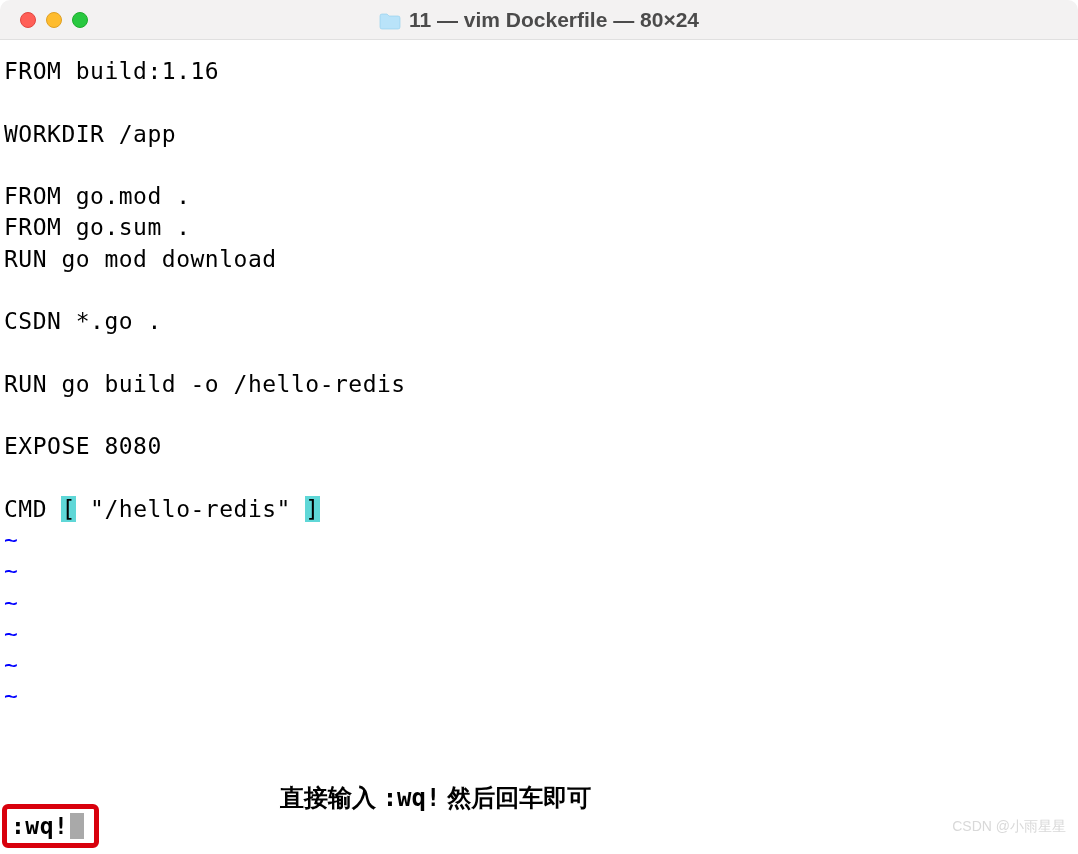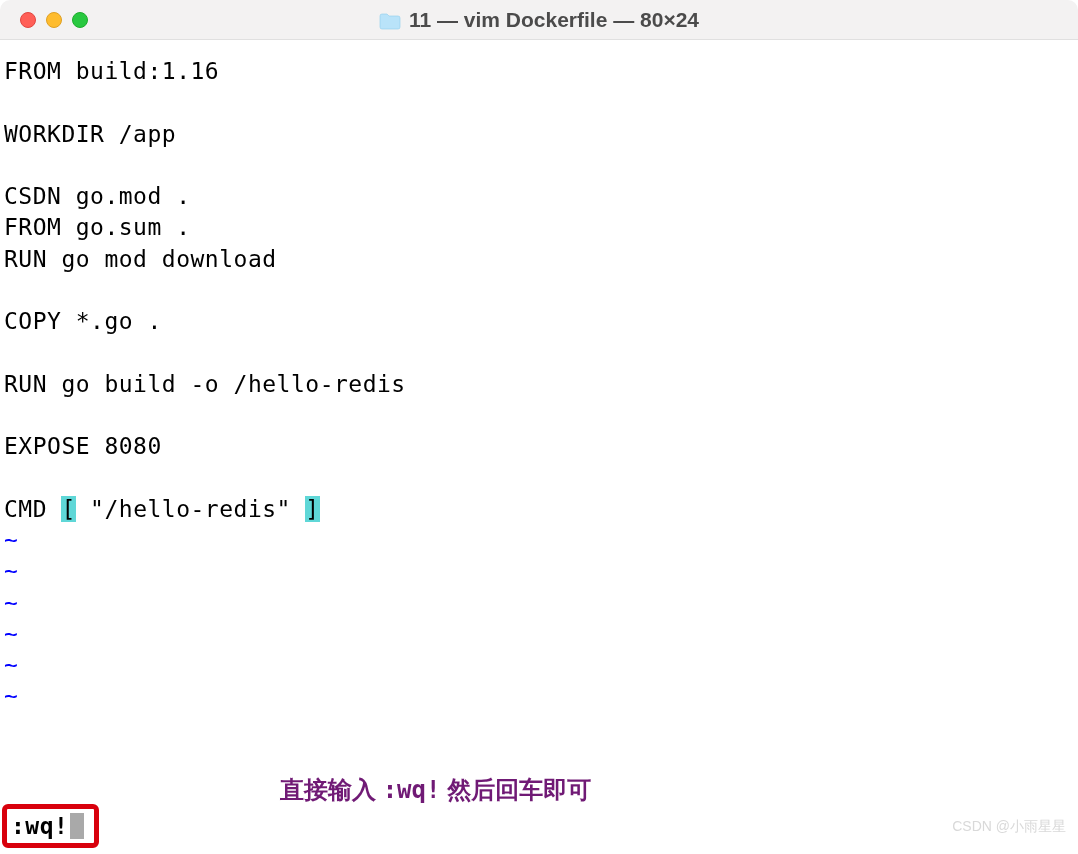--- a/index.html
+++ b/index.html
@@ -92,22 +92,22 @@
     .cursor-block {
       display: inline-block;
       width: 14px;
       height: 26px;
       background: #a9a9a9;
       margin-left: 2px;
     }
     .annotation {
       position: absolute;
       left: 280px;
-      bottom: 48px;
-      color: #701a75;
+      bottom: 40px;
+      color: #000000;
       font-size: 24px;
       font-weight: 700;
       font-family: "Microsoft YaHei", "PingFang SC", sans-serif;
     }
     .annotation-cmd {
       font-family: "SF Mono", "Menlo", monospace;
     }
     .watermark {
       position: absolute;
       right: 12px;
@@ -134,25 +134,25 @@
       </svg>
     </span>
     <span>11 — vim Dockerfile — 80×24</span>
   </div>
 </div>
 
 <div class="editor"><span>FROM build:1.16</span>
 <span></span>
 <span>WORKDIR /app</span>
 <span></span>
-<span>CSDN go.mod .</span>
+<span>FROM go.mod .</span>
 <span>FROM go.sum .</span>
 <span>RUN go mod download</span>
 <span></span>
-<span>COPY *.go .</span>
+<span>CSDN *.go .</span>
 <span></span>
 <span>RUN go build -o /hello-redis</span>
 <span></span>
 <span>EXPOSE 8080</span>
 <span></span>
 <span><span>CMD </span><span class="hl-bracket">[</span><span> "/hello-redis" </span><span class="hl-bracket">]</span></span>
 <span class="tilde">~</span>
 <span class="tilde">~</span>
 <span class="tilde">~</span>
 <span class="tilde">~</span>

